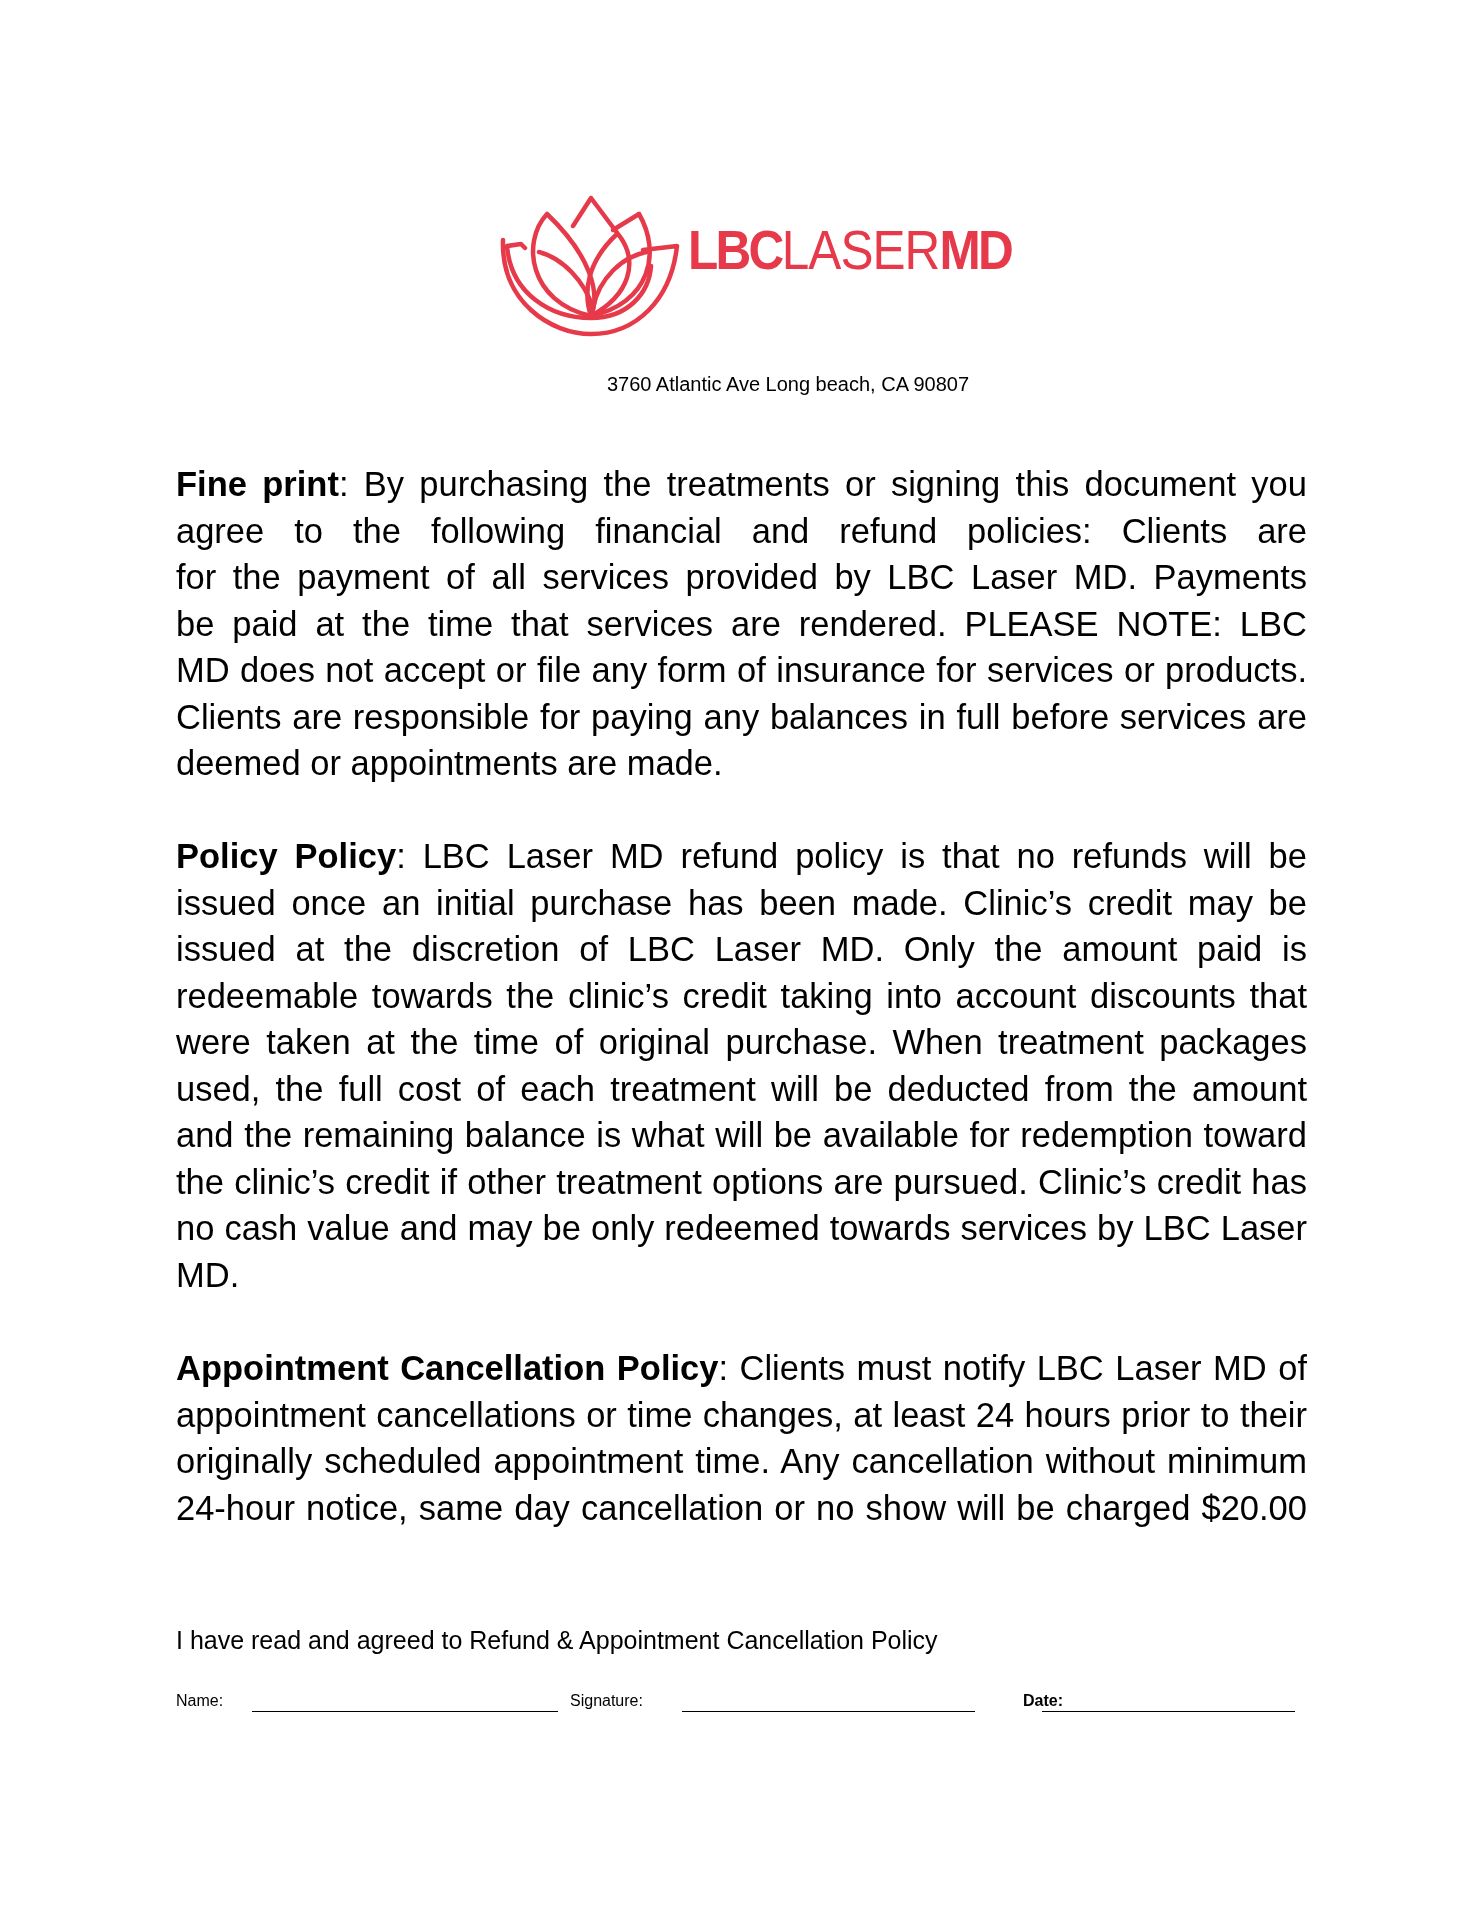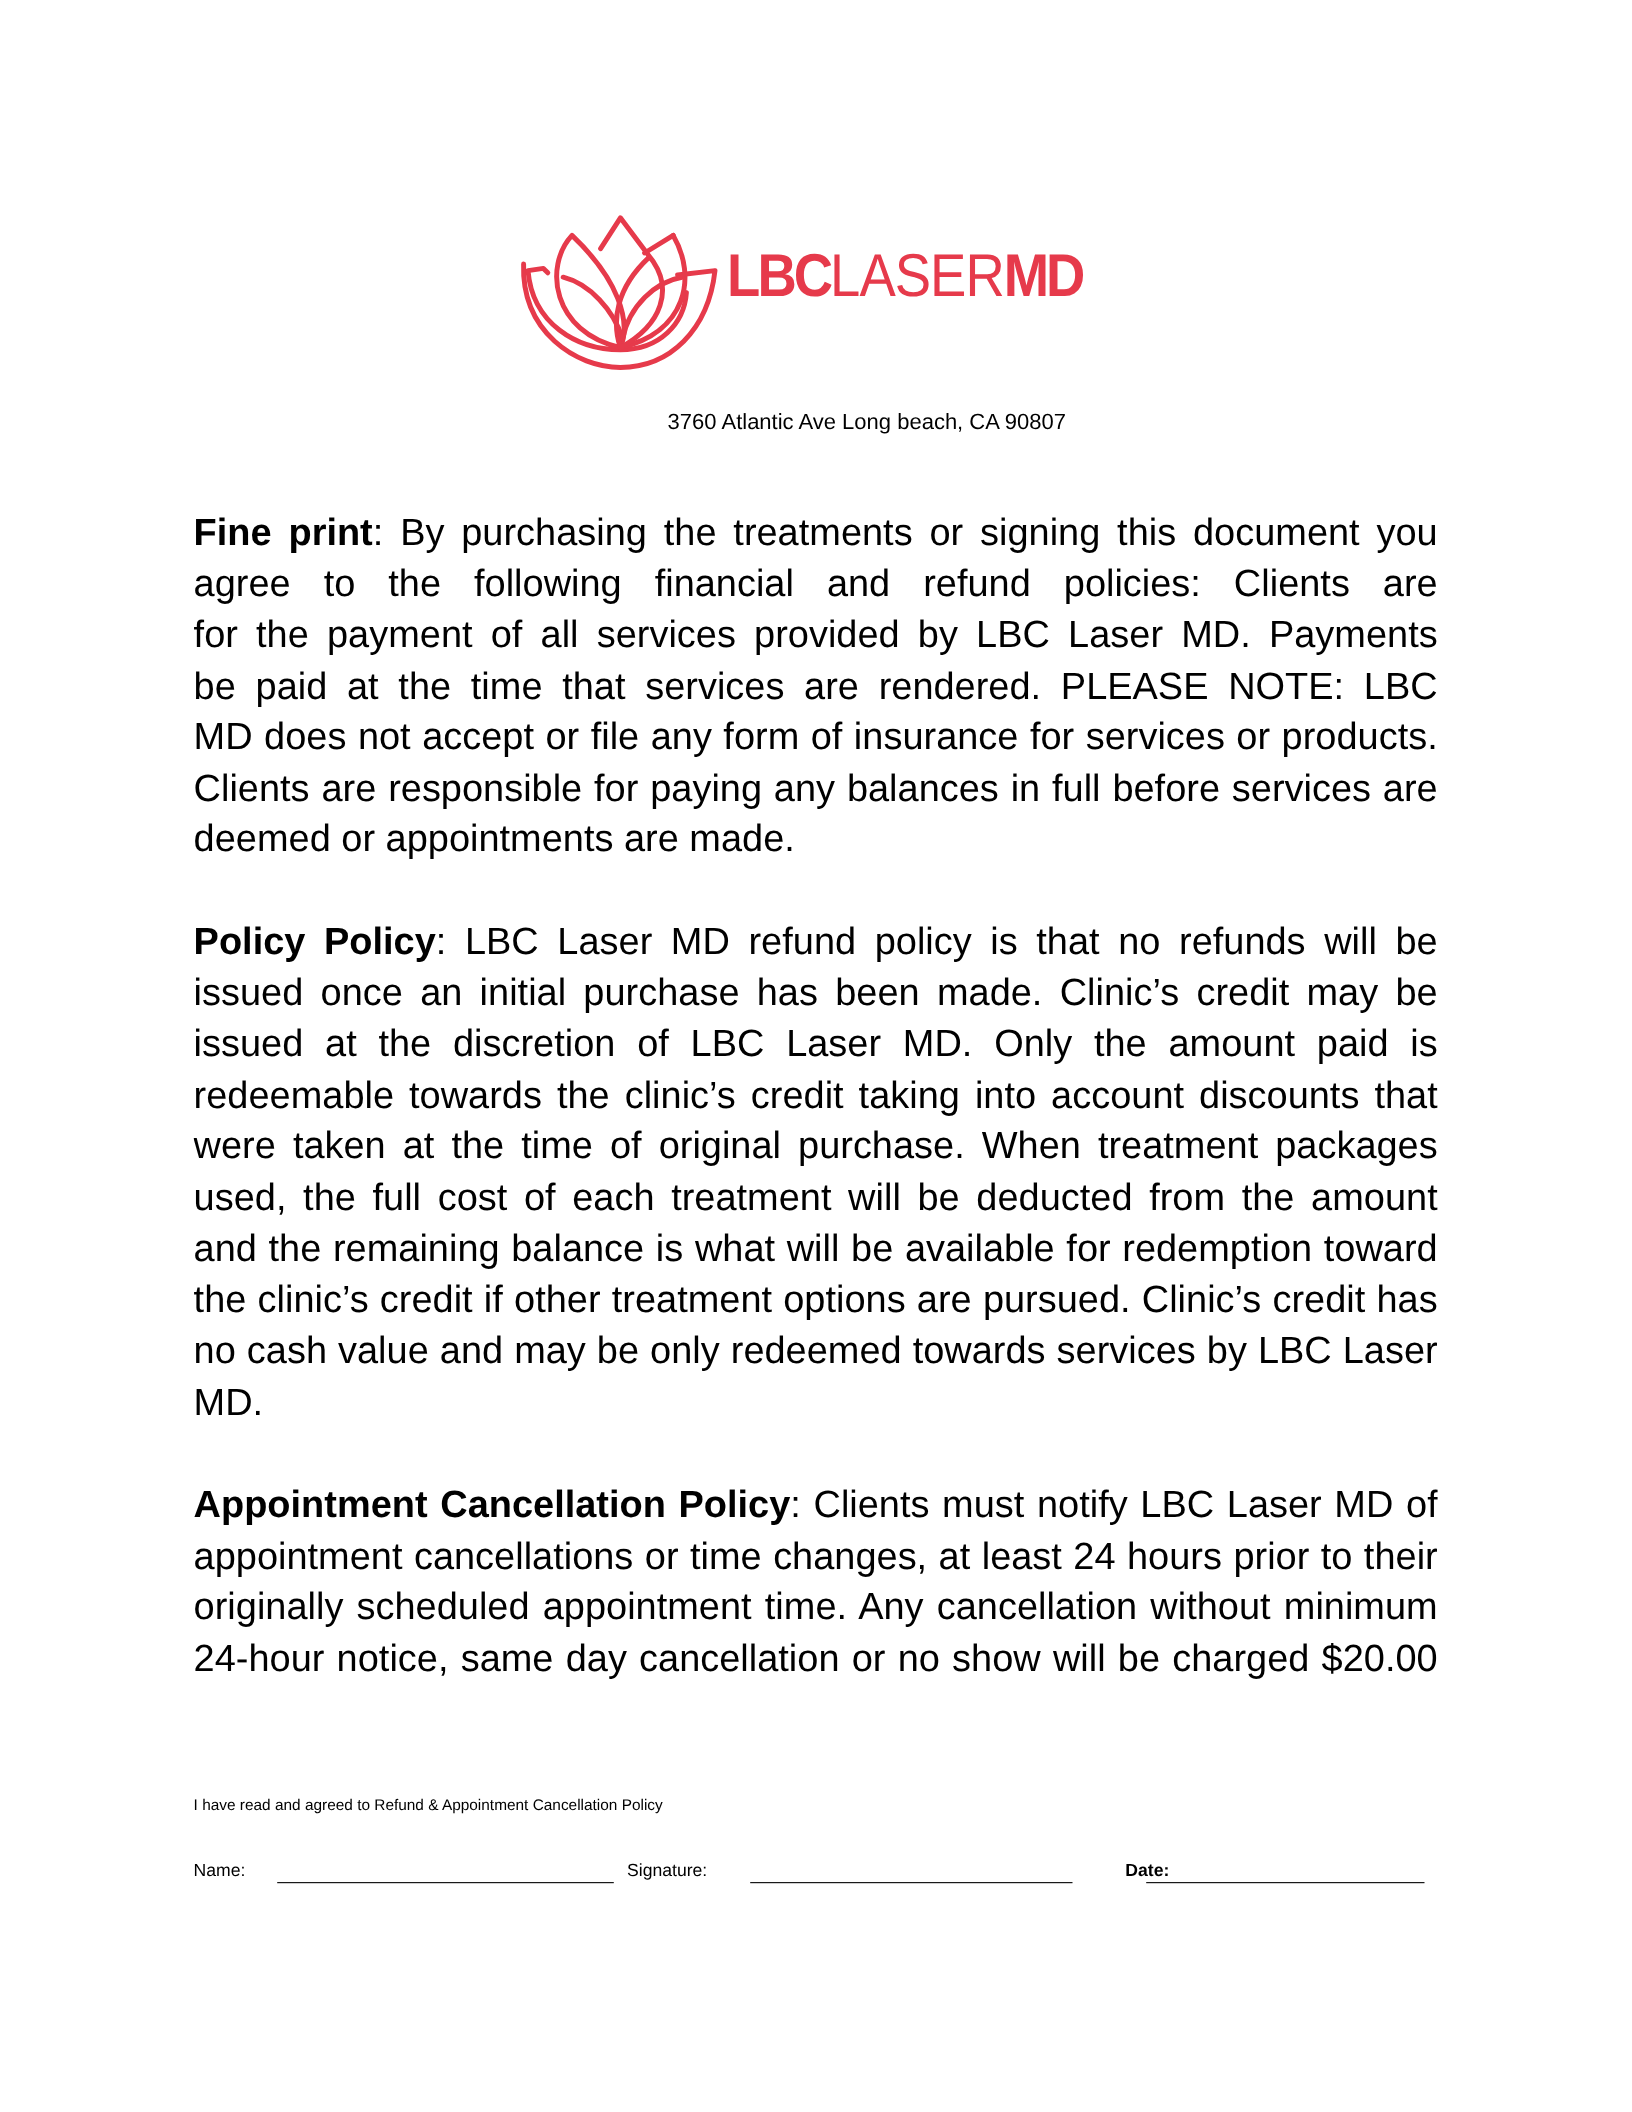--- a/index.html
+++ b/index.html
@@ -1,27 +1,27 @@
 <!DOCTYPE html>
 <html><head>
 <meta charset="utf-8">
 <style>
   html, body { margin:0; padding:0; background:#ffffff; }
   body { width:1484px; height:1920px; position:relative; overflow:hidden; color:#000; }
-  .logo { position:absolute; left:464px; top:182px; width:510px; height:156px; }
+  .logo { position:absolute; left:491px; top:182px; width:510px; height:156px; }
   .logo svg { position:absolute; left:0; top:0; }
   .logo-text { position:absolute; left:197px; top:43px; height:50px; font-family:"Liberation Sans", sans-serif; font-size:55px; line-height:50px; color:#e63a4b; letter-spacing:-2px; white-space:nowrap; transform:scaleX(0.9); transform-origin:left top; }
   .logo-text .b { font-weight:bold; letter-spacing:-3px; }
   .logo-text .t { font-weight:normal; letter-spacing:-1px; -webkit-text-stroke:0; }
   .address { position:absolute; left:0; width:1484px; top:372px; text-align:center; font-family:"Liberation Sans", sans-serif; font-size:20px; line-height:24px;padding-left:46px; }
   .para { position:absolute; left:176px; width:1131px; font-family:"Liberation Sans", sans-serif; font-size:34.5px;margin-top:12px; }
   .line { height:46.5px; line-height:46.5px; white-space:nowrap; text-align:justify; text-align-last:justify; white-space:normal; overflow:hidden; }
   .line.last { text-align-last:left; }
   .bold { font-weight:bold; }
-  .footer { position:absolute; left:176px; font-family:"Liberation Sans", sans-serif; font-size:14px; line-height:26px; white-space:nowrap; }
+  .footer { position:absolute; left:176px; font-family:"Liberation Sans", sans-serif; font-size:25px; line-height:26px; white-space:nowrap; }
   .sig-row { position:absolute; left:176px; top:1688px; width:1120px; height:30px; font-family:"Liberation Sans", sans-serif; font-size:16px; line-height:26px; }
   .sig-row span { position:absolute; top:0; }
   .uline { position:absolute; top:23px; height:0; border-bottom:1.6px solid #000; }
 </style>
 </head>
 <body>
 
 <div class="logo">
   <svg width="190" height="156" viewBox="0 0 190 156">
     <g fill="none" stroke="#e63a4b" stroke-width="4.5" stroke-linecap="round" stroke-linejoin="round">

